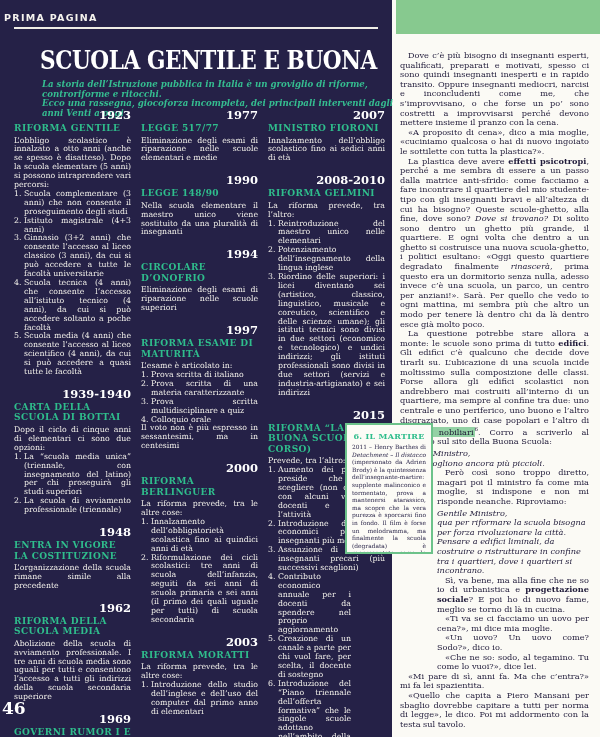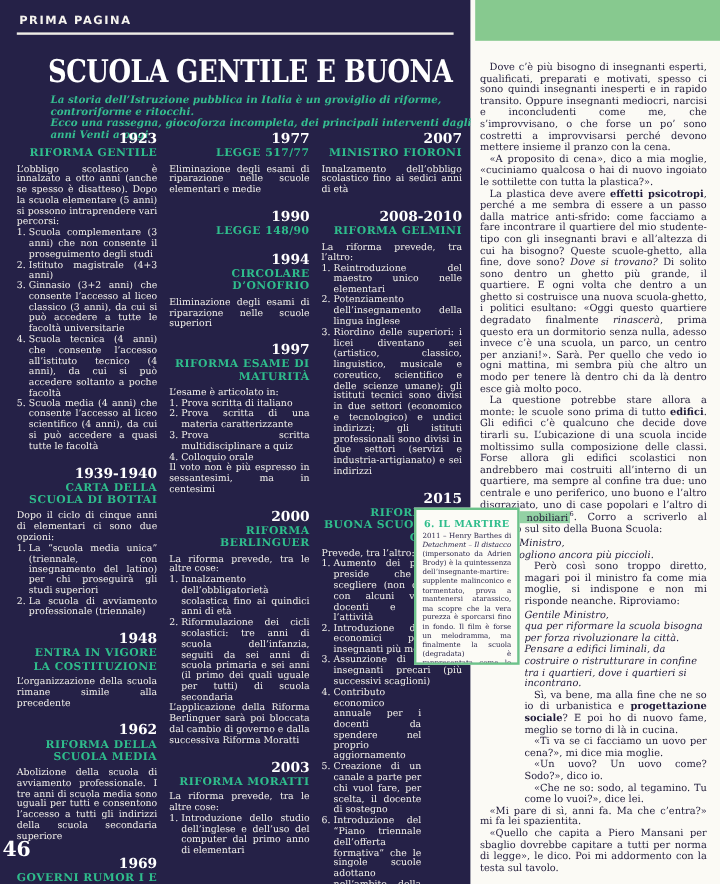--- a/index.html
+++ b/index.html
@@ -1,33 +1,33 @@
 <!DOCTYPE html>
 <html><head>
 <meta charset="utf-8">
 <style>
   html,body{margin:0;padding:0}
   body{position:relative;width:600px;height:737px;background:#252147;overflow:hidden;
        font-family:"DejaVu Serif","Liberation Serif",serif;}
   .right-panel{position:absolute;left:392px;top:0;width:208px;height:737px;background:#fbfaf5}
   .green-block{position:absolute;left:396px;top:0;width:204px;height:34px;background:#87c98f}
-  .kicker{position:absolute;left:16px;top:12px;color:#f5f3ee;
+  .kicker{position:absolute;left:4px;top:12px;color:#f5f3ee;
           font-family:"DejaVu Sans","Liberation Sans",sans-serif;
           font-weight:bold;font-size:9.5px;letter-spacing:1.3px}
   .kicker-rule{position:absolute;left:14px;top:27px;width:364px;height:2px;background:#efede6}
   .title{position:absolute;left:40px;top:45px;margin:0;color:#ffffff;font-size:26px;font-weight:bold;
          letter-spacing:-0.5px;white-space:nowrap;transform:scaleX(.83);transform-origin:left top}
   .standfirst{position:absolute;left:42px;top:80px;width:356px;color:#35bd90;
               font-size:8.6px;font-style:italic;font-weight:bold;line-height:9.6px}
   .timeline-col{position:absolute;top:108px;width:117px;color:#f2f0ea}
   #col0{left:14px} #col1{left:141px} #col2{left:268px}
   .t-entry{margin-bottom:2px}
   .t-year{font-size:11.5px;font-weight:bold;text-align:right;color:#ffffff;margin:10px 0 1px}
   .t-entry:first-child .t-year{margin-top:0}
-  .t-name{font-size:9px;font-weight:bold;text-align:right;color:#2fbd8c;line-height:10.5px;
+  .t-name{font-size:9px;font-weight:bold;text-align:left;color:#2fbd8c;line-height:10.5px;
           letter-spacing:.4px;margin-bottom:3px}
   .t-p,.t-item{font-size:7.8px;line-height:8.9px;text-align:justify}
   .t-item{padding-left:10px;position:relative}
   .t-num{position:absolute;left:0;top:0}
   .t-item.narrow{margin-right:34px}
   .article{position:absolute;left:400px;top:51px;width:189px;color:#201b3a;
            font-size:8.2px;line-height:9.6px}
   .article p{margin:0;text-align:justify;text-indent:8px}
   .article p.letter{font-style:italic;text-indent:0;text-align:left}
   .article p.salute{font-style:italic;text-indent:0;text-align:left;margin-top:2px}
@@ -92,20 +92,21 @@
   </div>
 <div class="timeline-col" id="col1">
     <div class="t-entry">
       <div class="t-year">1977</div>
       <div class="t-name">LEGGE 517/77</div>
       <div class="t-p">Eliminazione degli esami di riparazione nelle scuole elementari e medie</div>
     </div>
     <div class="t-entry">
       <div class="t-year">1990</div>
       <div class="t-name">LEGGE 148/90</div>
+      <div class="t-p">Nella scuola elementare il maestro unico viene sostituito da una pluralità di insegnanti</div>
     </div>
     <div class="t-entry">
       <div class="t-year">1994</div>
       <div class="t-name">CIRCOLARE D’ONOFRIO</div>
       <div class="t-p">Eliminazione degli esami di riparazione nelle scuole superiori</div>
     </div>
     <div class="t-entry">
       <div class="t-year">1997</div>
       <div class="t-name">RIFORMA ESAME DI MATURITÀ</div>
       <div class="t-p">L’esame è articolato in:</div>
@@ -114,21 +115,20 @@
       <div class="t-item"><span class="t-num">3.</span>Prova scritta multidisciplinare a quiz</div>
       <div class="t-item"><span class="t-num">4.</span>Colloquio orale</div>
       <div class="t-p">Il voto non è più espresso in sessantesimi, ma in centesimi</div>
     </div>
     <div class="t-entry">
       <div class="t-year">2000</div>
       <div class="t-name">RIFORMA BERLINGUER</div>
       <div class="t-p">La riforma prevede, tra le altre cose:</div>
       <div class="t-item"><span class="t-num">1.</span>Innalzamento dell’obbligatorietà scolastica fino ai quindici anni di età</div>
       <div class="t-item"><span class="t-num">2.</span>Riformulazione dei cicli scolastici: tre anni di scuola dell’infanzia, seguiti da sei anni di scuola primaria e sei anni (il primo dei quali uguale per tutti) di scuola secondaria</div>
-      <div class="t-p">L’applicazione della Riforma Berlinguer sarà poi bloccata dal cambio di governo e dalla successiva Riforma Moratti</div>
     </div>
     <div class="t-entry">
       <div class="t-year">2003</div>
       <div class="t-name">RIFORMA MORATTI</div>
       <div class="t-p">La riforma prevede, tra le altre cose:</div>
       <div class="t-item"><span class="t-num">1.</span>Introduzione dello studio dell’inglese e dell’uso del computer dal primo anno di elementari</div>
     </div>
   </div>
 <div class="timeline-col" id="col2">
     <div class="t-entry">

